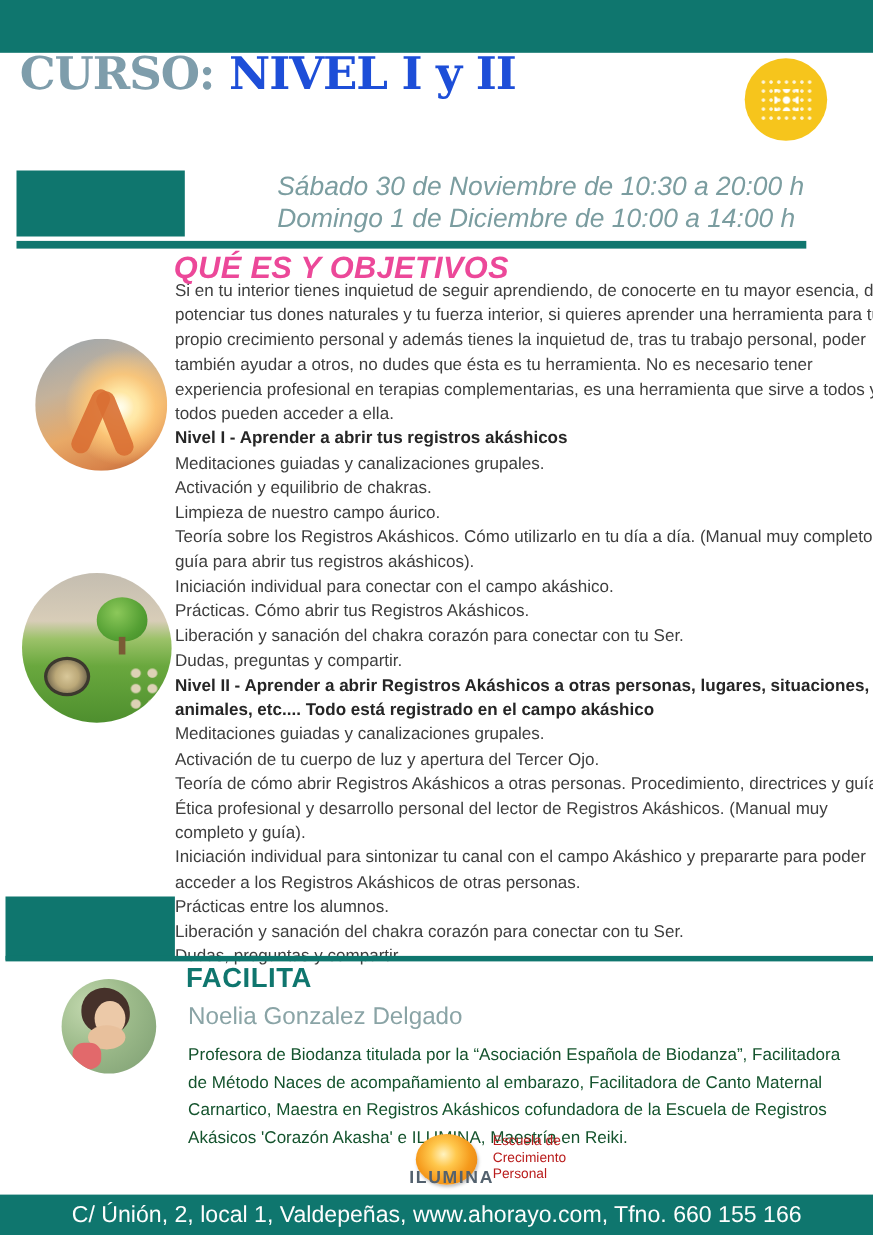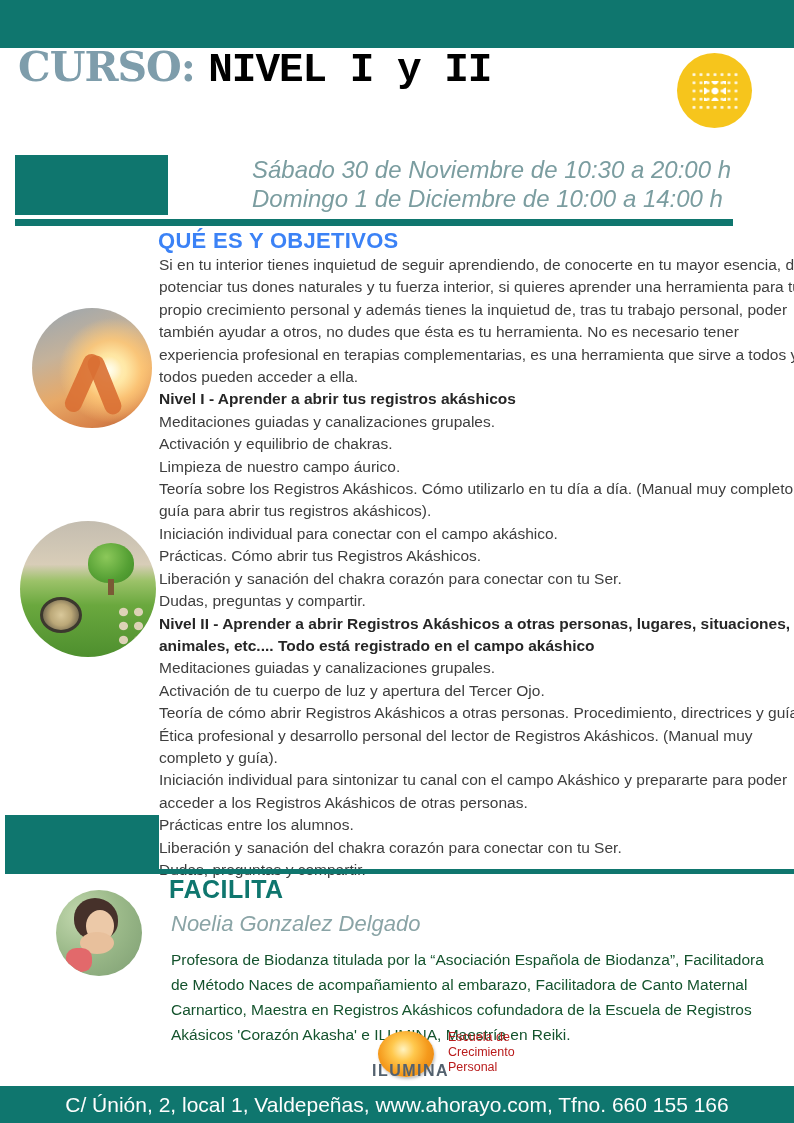--- a/index.html
+++ b/index.html
@@ -19,21 +19,21 @@
   .rule-2    { left:5px; top:869px; width:789px; height:5px; }
   .footer-bar{ left:0; top:1086px; width:794px; height:37px; }
 
   
   .title-block {
     left:18px; top:44px;
     font-family:"DejaVu Serif", serif; font-weight:700;
     font-size:41px; line-height:46px; letter-spacing:-1px;
   }
   .title-prefix { color:#7e9dab; font-weight:600;margin-top:12px; }
-  .title-green  { color:#000000;font-family:Liberation Mono, monospace; }
+  .title-green  { color:#1d4ed8; }
 
   
   .dots-circle {
     left:677px; top:53px; width:75px; height:75px; border-radius:50%;
     background:#f6c51c; display:flex; align-items:center; justify-content:center;
   }
   .dots-grid {
     position:relative; width:50px; height:42px;
     background-image:radial-gradient(circle, rgba(255,255,255,.85) 1.2px, rgba(255,255,255,0) 1.9px);
     background-size:7px 8.2px; background-position:center;
@@ -46,22 +46,22 @@
 
   
   .schedule {
     left:252px; top:155px; width:480px;
     font-size:24px; font-style:italic; color:#7b9da0; line-height:29px;
     white-space:pre-line;
   }
 
   
   .obj-heading {
-    left:158px; top:228px; font-size:22px; font-weight:700;
-    color:#3b82f6; letter-spacing:.3px;
+    left:158px; top:228px; font-size:28px; font-weight:700;
+    color:#ec4899; letter-spacing:.3px;font-style:italic;
   }
   .facilita-heading {
     left:169px; top:875px; font-size:25px; font-weight:700;
     color:#0f766e; letter-spacing:.5px;
   }
 
   
   .body-col { left:159px; top:254px; width:648px; font-size:15.5px; line-height:22.4px; }
   .body-col .lvl-title { font-weight:700; color:#262626; }
   .pre { white-space:pre-line; }
@@ -92,21 +92,21 @@
 
   .photo-3 { left:56px; top:890px; width:86px; height:86px;
     background:radial-gradient(circle at 28% 30%, #c2d8ae 0%, #9cba8a 45%, #7d9e72 100%);
   }
   .hair { position:absolute; left:18px; top:8px; width:44px; height:42px; border-radius:50% 55% 45% 50%; background:#46312a; }
   .face { position:absolute; left:30px; top:20px; width:28px; height:32px; border-radius:50%; background:#ecc9a8; }
   .hands-chin { position:absolute; left:24px; top:42px; width:34px; height:22px; border-radius:50%; background:#e8c09c; }
   .red-top { position:absolute; left:10px; top:58px; width:26px; height:24px; border-radius:40%; background:#e2696b; }
 
   
-  .facilita-name { left:171px; top:911px; font-size:22px; font-style:italic; color:#8aa4a6; }
+  .facilita-name { left:171px; top:911px; font-size:22px; color:#8aa4a6; }
   .facilita-bio  { left:171px; top:947px; width:612px; font-size:15.5px; line-height:25px; color:#14532d; }
 
   
   .logo { left:372px; top:1026px; width:200px; height:58px; }
   .logo-sphere { position:absolute; left:6px; top:5px; width:56px; height:46px; border-radius:50%;
       background:radial-gradient(circle at 45% 40%, #fff3c0 0%, #ffc84d 28%, #f59a1c 60%, #e07b10 100%);
       box-shadow:1px 2px 3px rgba(0,0,0,.25); }
   .logo-word { position:absolute; left:0; top:36px; font-size:16px; font-weight:700;
       color:#53616e; letter-spacing:1.5px; }
   .logo-tagline { position:absolute; left:76px; top:4px; font-size:12.5px; line-height:15px;

